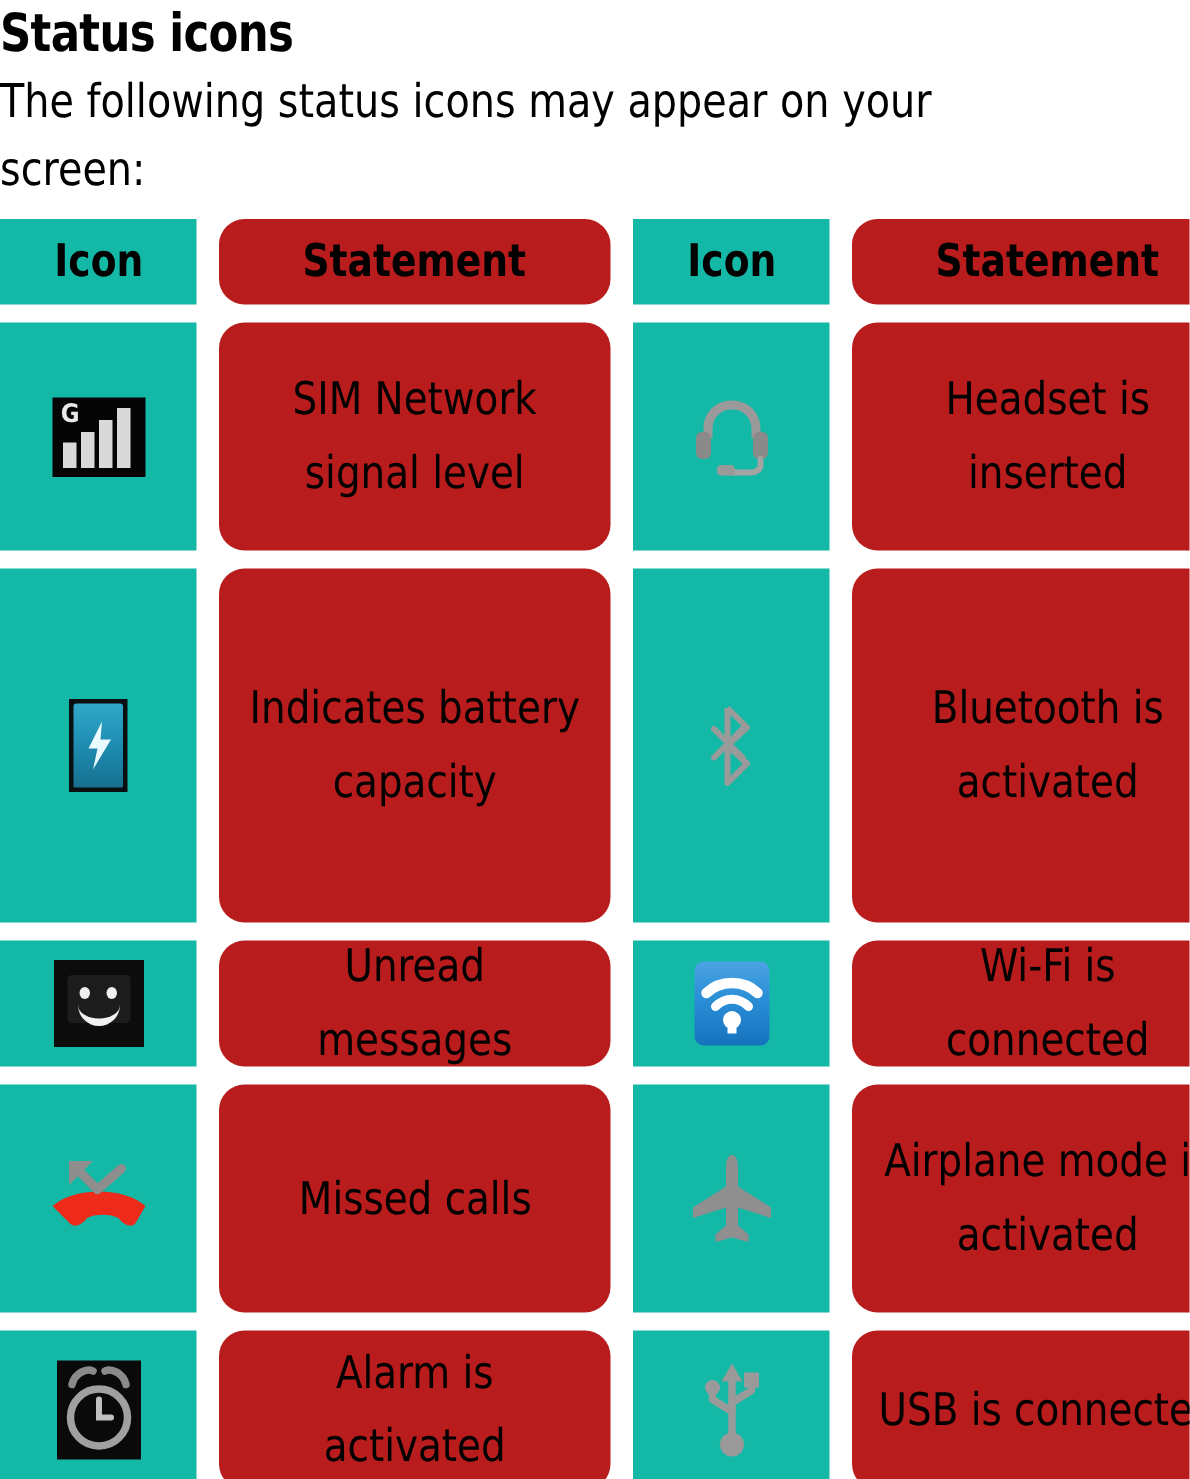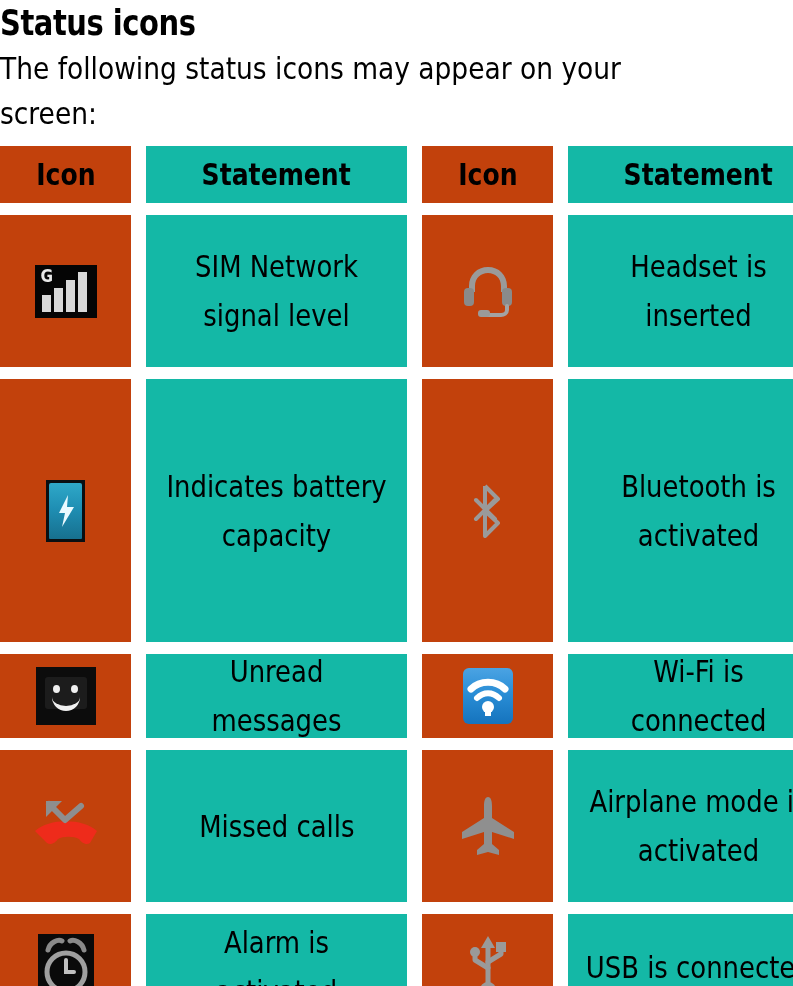--- a/index.html
+++ b/index.html
@@ -58,42 +58,42 @@
   col.c-icon{width:131px;}
   col.c-stmt{width:261px;}
 
   .cell{
     box-sizing:border-box;
     width:100%;
     display:flex;
     align-items:center;
     justify-content:center;
   }
-  .cell.icon{background:#c2410c;}
-  .cell.stmt{background:#14b8a6;}
+  .cell.icon{background:#14b8a6;}
+  .cell.stmt{background:#b91c1c;border-radius:17px;}
 
   .hdr .cell{
     height:57px;
     font-family:"DejaVu Sans Condensed","Liberation Sans",sans-serif;
     font-weight:bold;
     font-size:30px;
   }
   .hdr .cell span{transform:scaleX(0.93);display:inline-block;}
 
   .stmt-text{
     font-family:"DejaVu Sans Condensed","Liberation Sans",sans-serif;
     font-size:30px;
     line-height:49px;
     padding:0 10px;
     transform:scaleX(0.96);
   }
 
   
   .r1 .cell{height:152px;}
-  .r2 .cell{height:263px;}
+  .r2 .cell{height:236px;}
   .r3 .cell{height:84px;}
   .r4 .cell{height:152px;}
   .r5 .cell{height:106px;}
 
   
   .ic{display:block;}
 
   
   .sim-tile{
     width:62px;height:53px;background:#050505;position:relative;

